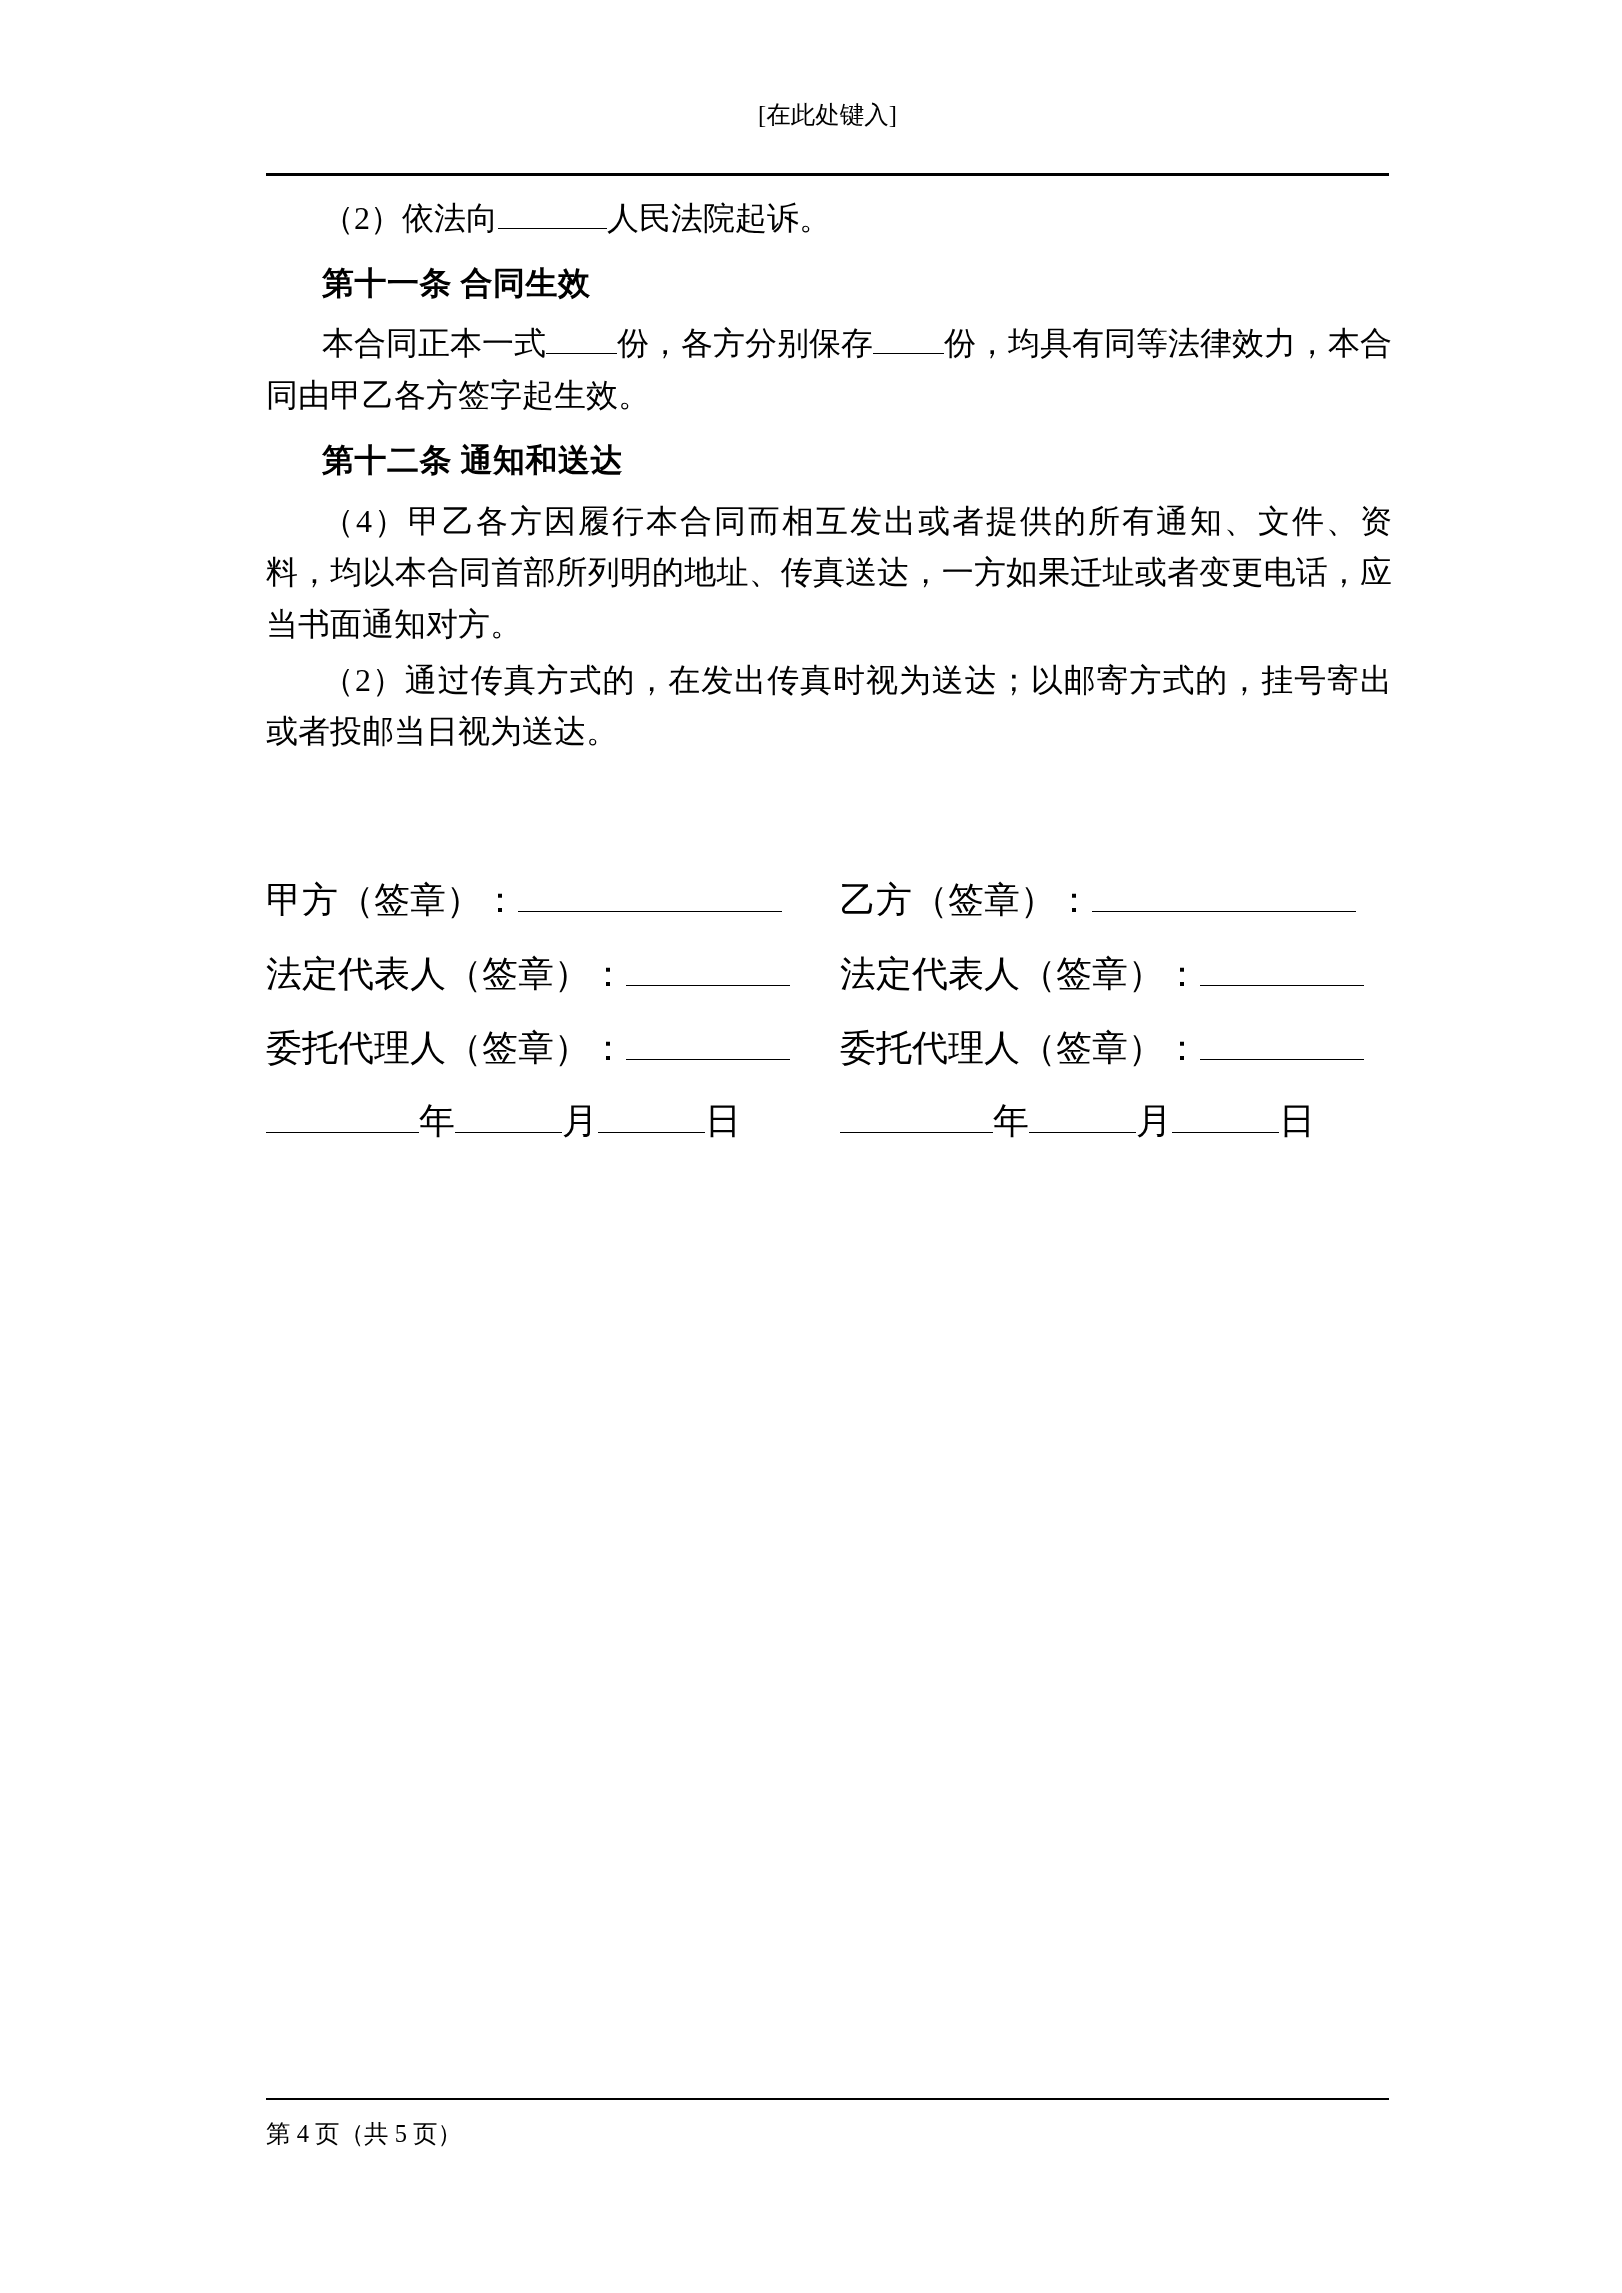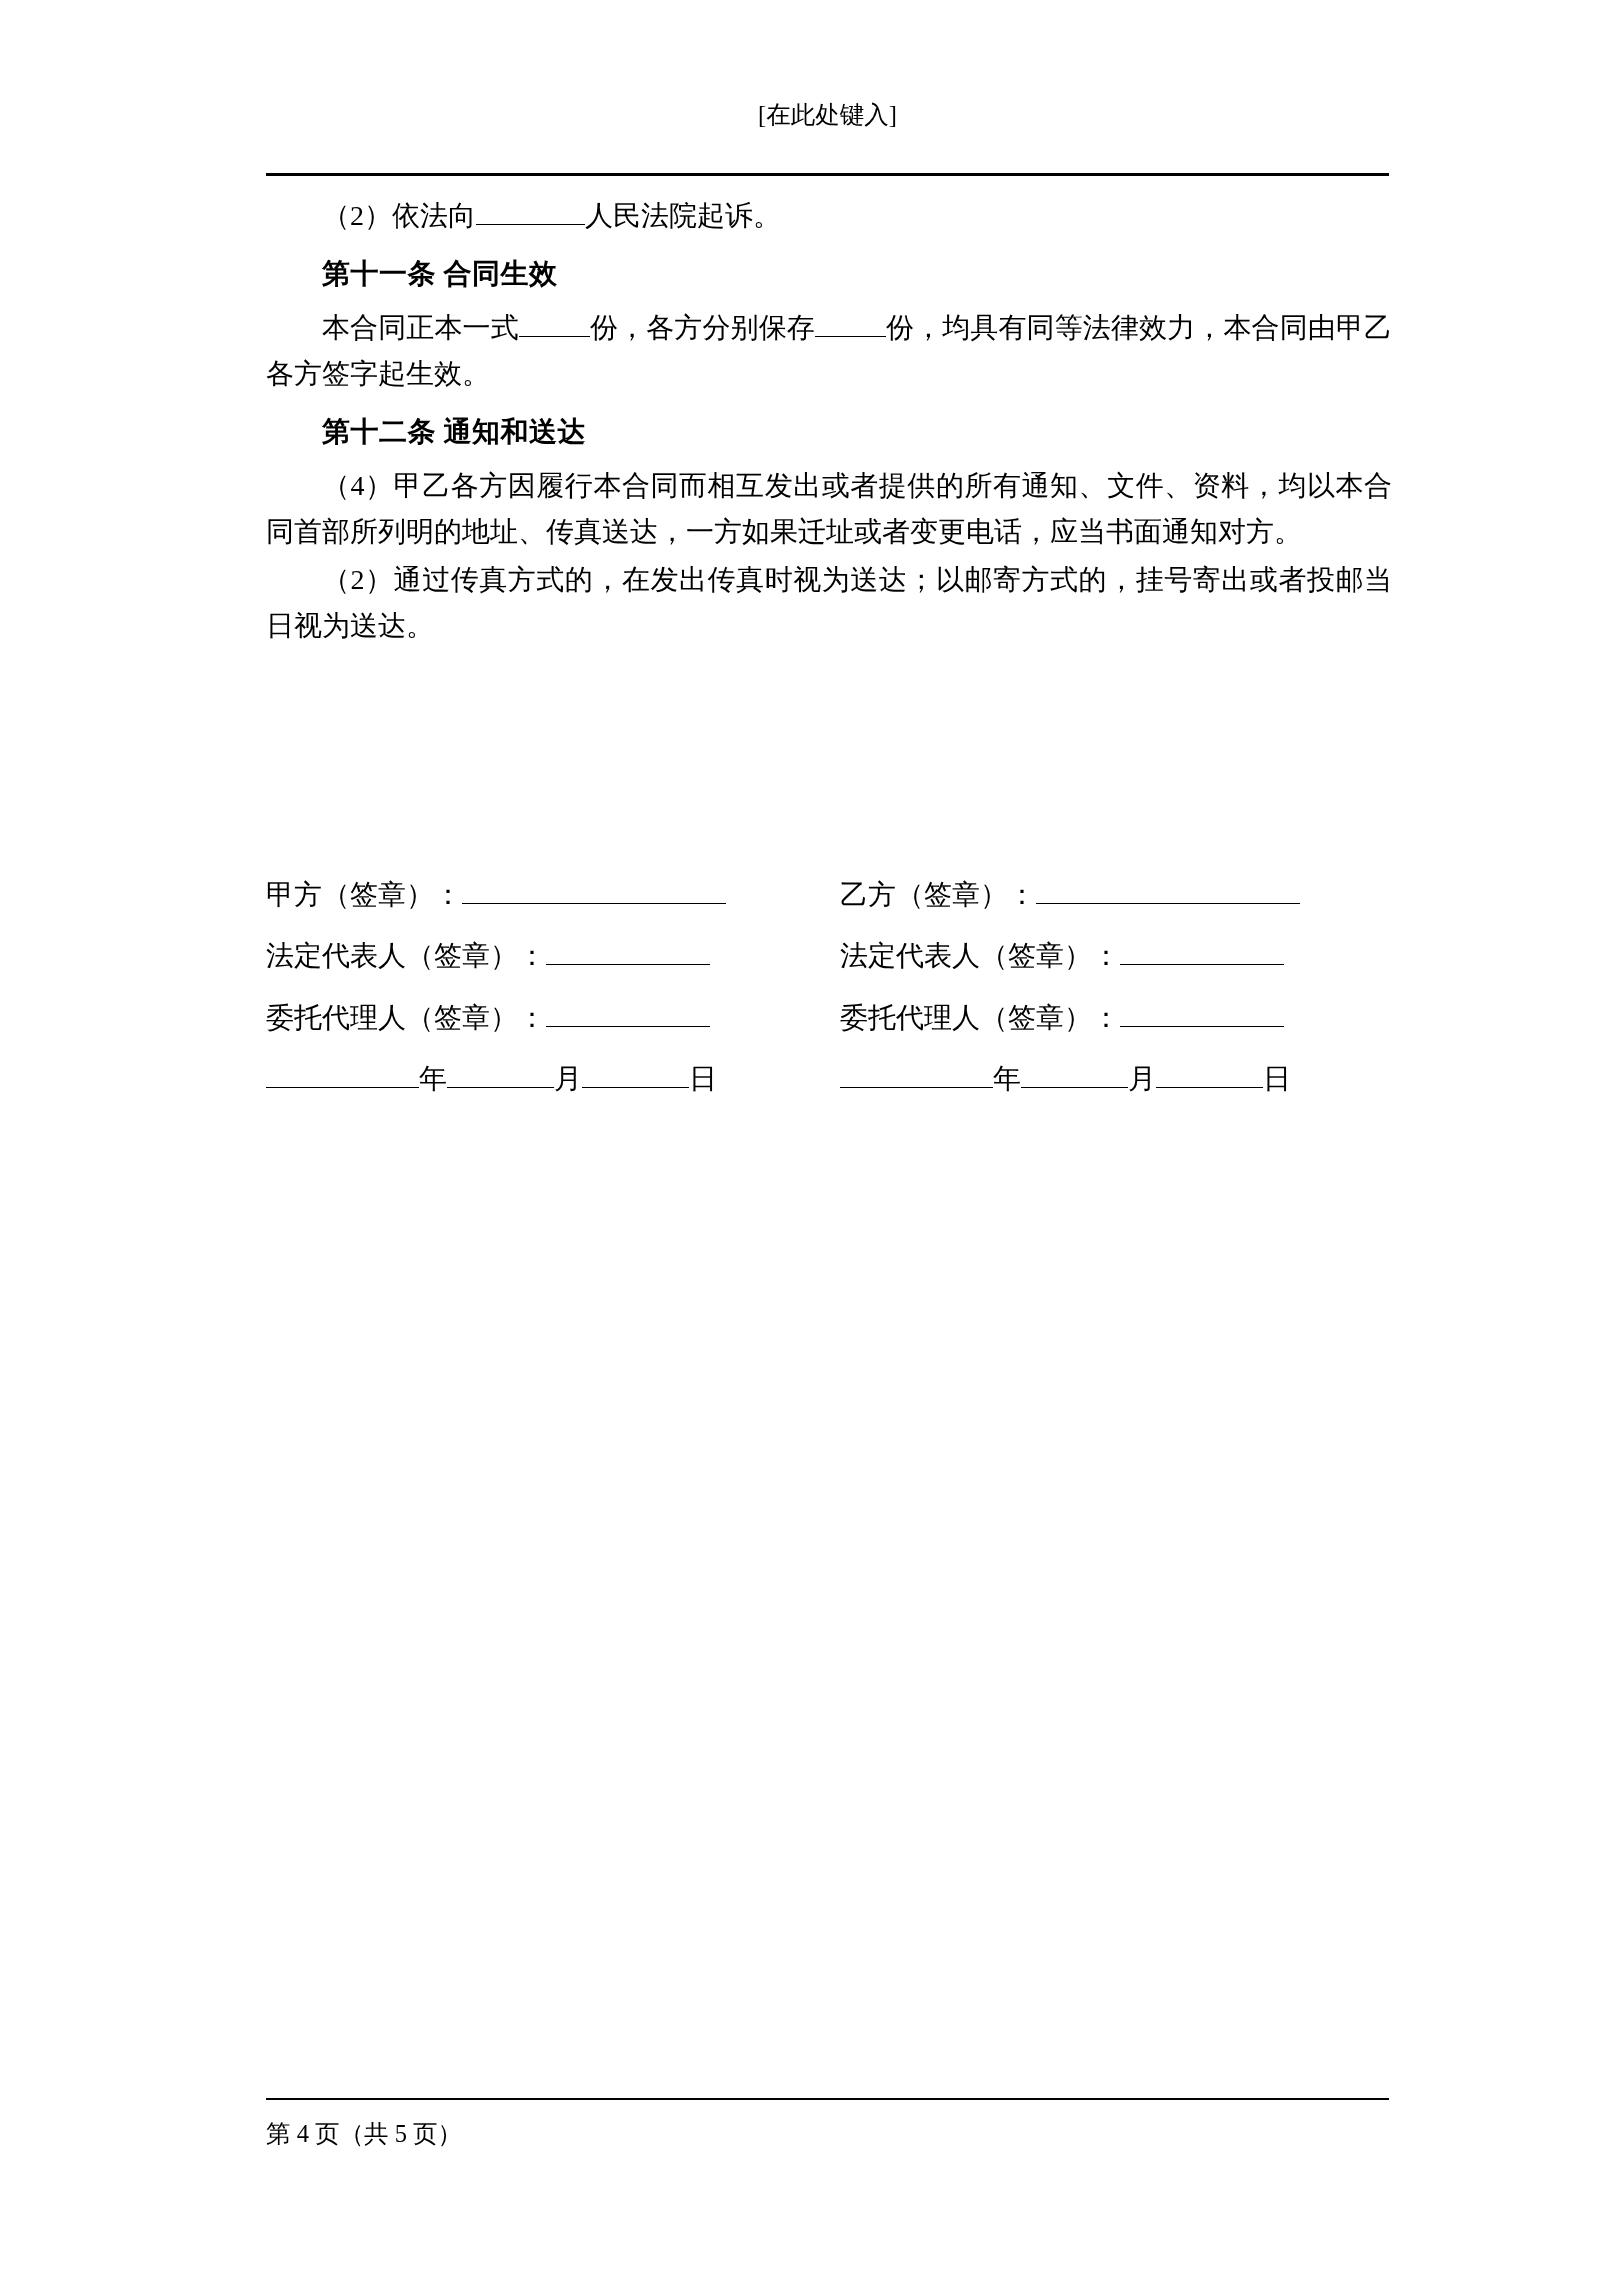--- a/index.html
+++ b/index.html
@@ -39,21 +39,21 @@
     height: 0;
     border-top: 3.6px solid #000;
   }
 
   
   .body {
     position: absolute;
     left: 250px;
     top: 193px;
     width: 1126px;
-    font-size: 28px;
+    font-size: 32px;
     line-height: 1.62;
     text-align: justify;
   }
   .para {
     margin: 0 0 3.6px 0;
     text-indent: 56px;
   }
   .heading {
     margin: 12.7px 0 9px 0;
     text-indent: 56px;
@@ -67,21 +67,21 @@
   }
   .b-sm { width: 71px; }
   .b-md { width: 109px; }
 
   
   .sig-block {
     position: absolute;
     left: 250px;
     top: 873px;
     width: 1126px;
-    font-size: 28px;
+    font-size: 36px;
     line-height: 1.55;
   }
   .sig-row {
     display: flex;
     margin-bottom: 18px;
   }
   .sig-col {
     width: 564px;
     box-sizing: border-box;
     white-space: nowrap;

